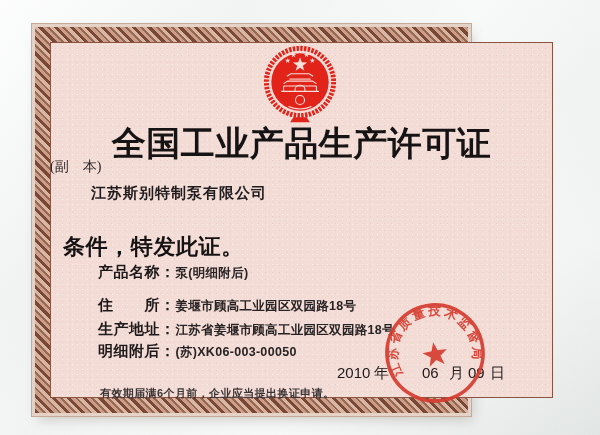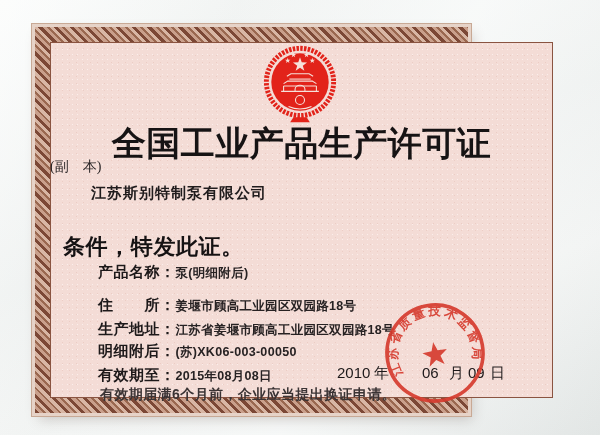--- a/index.html
+++ b/index.html
@@ -59,21 +59,21 @@
   .field .val{font-size:12.5px;font-weight:bold;color:#27222
 3;letter-spacing:0.3px;}
   .field .val{font-size:12.5px;font-weight:bold;color:#272223;letter-spacing:0.3px;}
   .f-product{top:221px;}
   .f-address{top:254px;}
   .f-prodaddr{top:278px;}
   .f-certno{top:300px;}
   .f-valid{top:324px;}
   .note{
     position:absolute;left:50px;top:344px;
-    font-size:14px;font-weight:bold;color:#3a3334;letter-spacing:0.4px;
+    font-size:11px;font-weight:bold;color:#3a3334;letter-spacing:0.4px;
   }
   .issue-date{
     position:absolute;left:0;top:322px;width:503px;height:22px;
     font-size:15px;font-weight:normal;color:#1d191a;
   }
   .issue-date span{position:absolute;white-space:nowrap;}
   .d-year{left:287px;}  .d-yunit{left:324px;}
   .d-month{left:372px;} .d-munit{left:399px;}
   .d-day{left:418px;}   .d-dunit{left:440px;}
   .seal{
@@ -123,23 +123,20 @@
     </div>
     <div class="field f-address">
       <span class="lbl">住　　所：</span><span class="val">姜堰市顾高工业园区双园路18号</span>
     </div>
     <div class="field f-prodaddr">
       <span class="lbl">生产地址：</span><span class="val">江苏省姜堰市顾高工业园区双园路18号</span>
     </div>
     <div class="field f-certno">
       <span class="lbl">明细附后：</span><span class="val">(苏)XK06-003-00050</span>
     </div>
-    <div class="field f-valid">
-      <span class="lbl">有效期至：</span><span class="val">2015年08月08日</span>
-    </div>
 
     <div class="note">有效期届满6个月前，企业应当提出换证申请。</div>
 
     <div class="issue-date">
       <span class="d-year">2010</span>
       <span class="d-yunit">年</span>
       <span class="d-month">06</span>
       <span class="d-munit">月</span>
       <span class="d-day">09</span>
       <span class="d-dunit">日</span>

